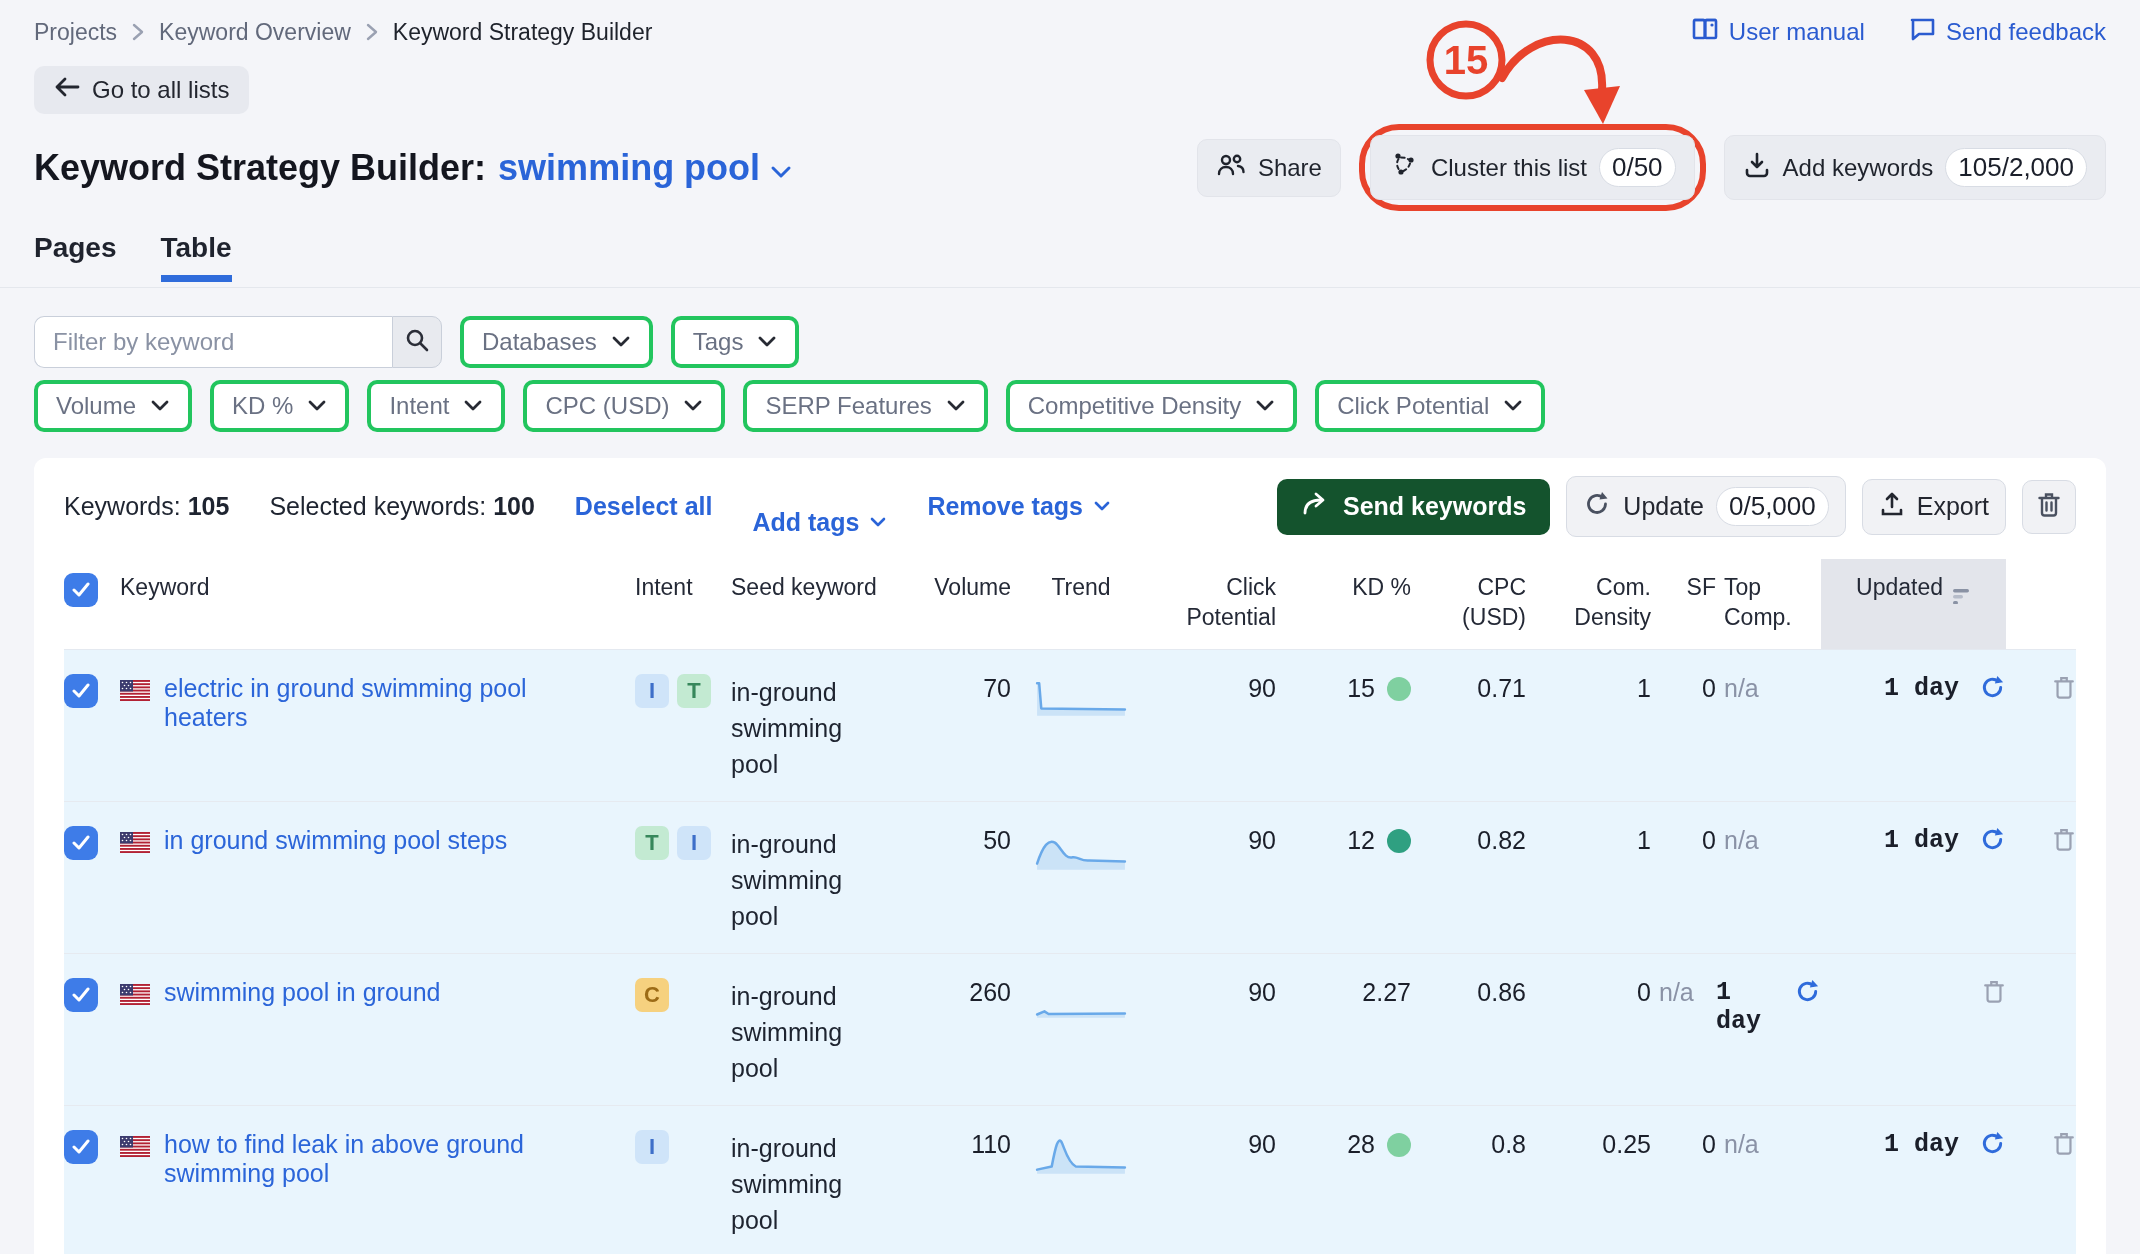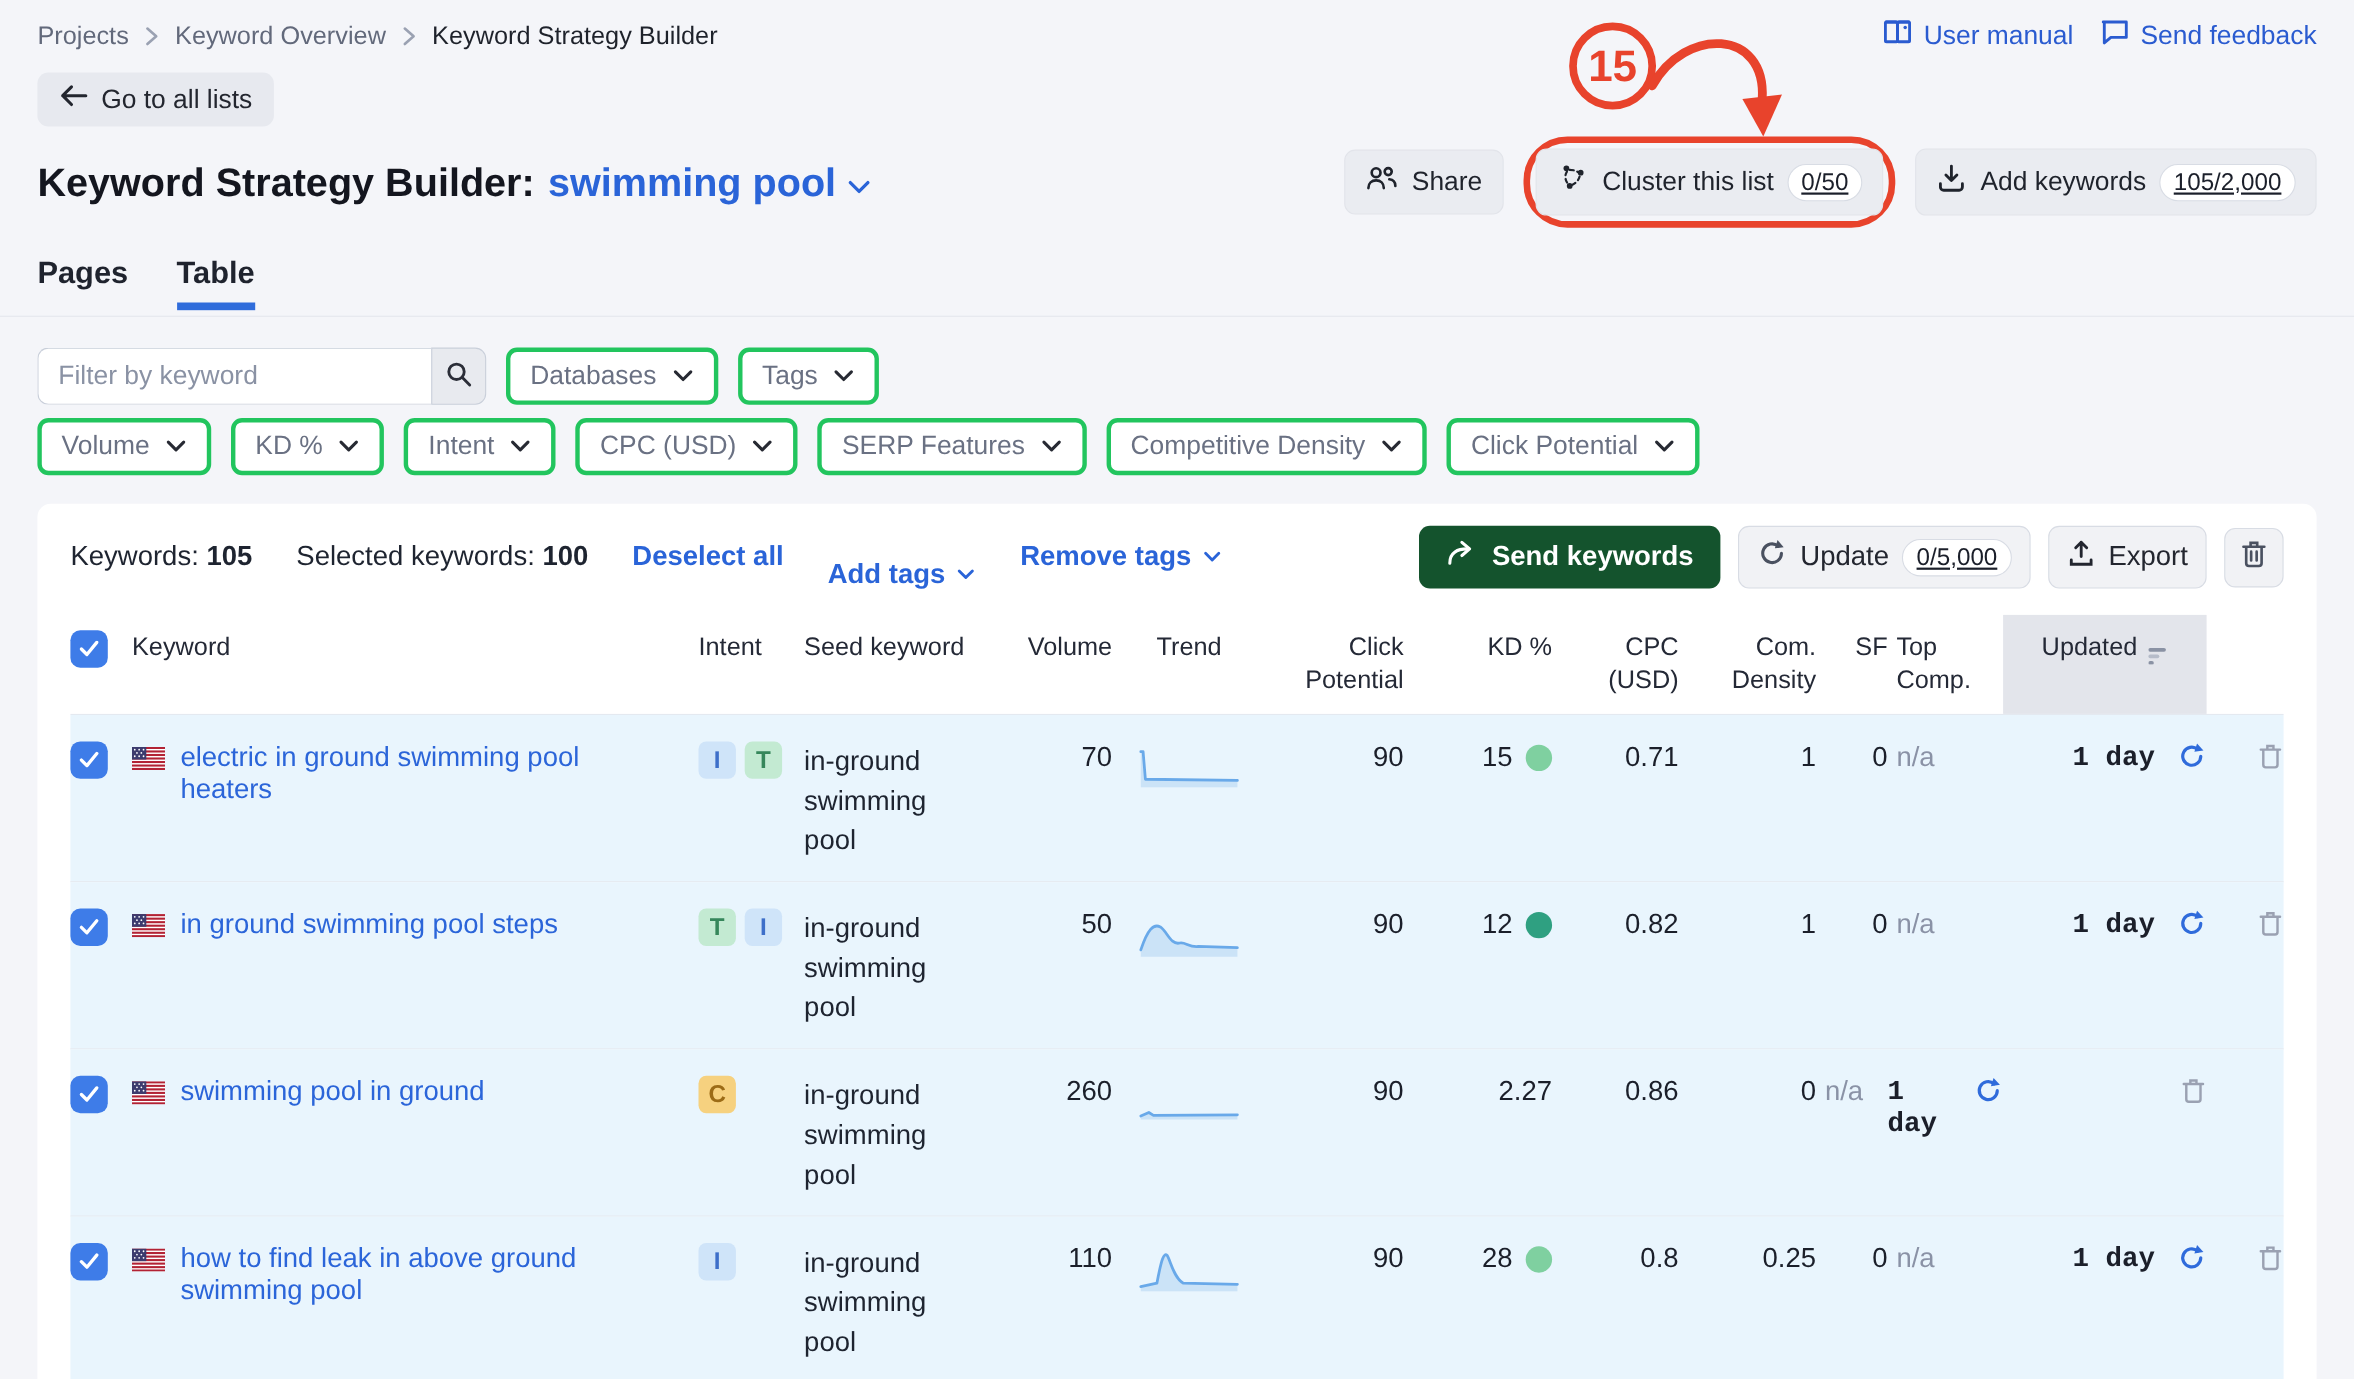--- a/index.html
+++ b/index.html
@@ -5,34 +5,34 @@
   * { margin:0; padding:0; box-sizing:border-box; }
   html,body { width:2140px; height:1254px; overflow:hidden; }
   body { font-family:"Liberation Sans","DejaVu Sans",sans-serif; background:#F4F5F9; color:#1E2430; }
   #app { position:relative; width:2140px; height:1254px; }
 
   
   .topbar { position:absolute; top:16px; left:34px; right:34px; display:flex; justify-content:space-between; align-items:center; }
   .breadcrumb { display:flex; align-items:center; gap:14px; font-size:23px; color:#62697B; }
   .breadcrumb .crumb-last { color:#1E222B; }
   .crumb-sep svg { display:block; }
-  .top-links { display:flex; align-items:center; gap:24px; }
+  .top-links { display:flex; align-items:center; gap:44px; }
   .top-link { display:flex; align-items:center; gap:10px; color:#2A5BD0; font-size:24px; cursor:pointer; }
 
   .back-btn { position:absolute; top:66px; left:34px; display:inline-flex; align-items:center; gap:12px;
     background:#E7E9EF; border-radius:10px; padding:10px 20px; font-size:24px; font-weight:500; color:#23262F; cursor:pointer; }
 
   
   .title-row { position:absolute; top:124px; left:34px; right:34px; display:flex; justify-content:space-between; align-items:center; }
   .page-title { font-size:36px; font-weight:700; color:#14161F; display:flex; align-items:center; gap:12px; }
   .list-picker { color:#2A64D8; display:inline-flex; align-items:center; gap:10px; cursor:pointer; }
   .hdr-actions { display:flex; align-items:center; gap:18px; }
   .gbtn { display:inline-flex; align-items:center; gap:12px; background:#EAECF1; border:1px solid #E2E4EA;
     border-radius:10px; padding:12px 18px; font-size:24px; font-weight:500; color:#1F232C; cursor:pointer; white-space:nowrap; }
-  .pill { background:#FFFFFF; border:1px solid #D8DCE4; border-radius:999px; padding:3px 12px; font-size:22px; font-weight:400; color:#1B1F2A;text-decoration:underline; }
+  .pill { background:#FFFFFF; border:1px solid #D8DCE4; border-radius:999px; padding:3px 12px; font-size:26px; font-weight:400; color:#1B1F2A; }
   .cluster-ring { border:6px solid #E8432C; border-radius:40px; padding:5px; }
 
   
   .annotation { position:absolute; left:1392px; top:6px; width:240px; height:130px; pointer-events:none; }
 
   
   .tabs { position:absolute; top:232px; left:34px; display:flex; gap:44px; }
   .tab { font-size:28px; font-weight:600; color:#1F232E; padding-bottom:18px; position:relative; cursor:pointer; }
   .tab.active::after { content:""; position:absolute; left:0; right:0; bottom:0; height:7px; background:#2F6CDB; }
   .tabs-divider { position:absolute; top:287px; left:0; width:2140px; height:1px; background:#E4E7ED; }

